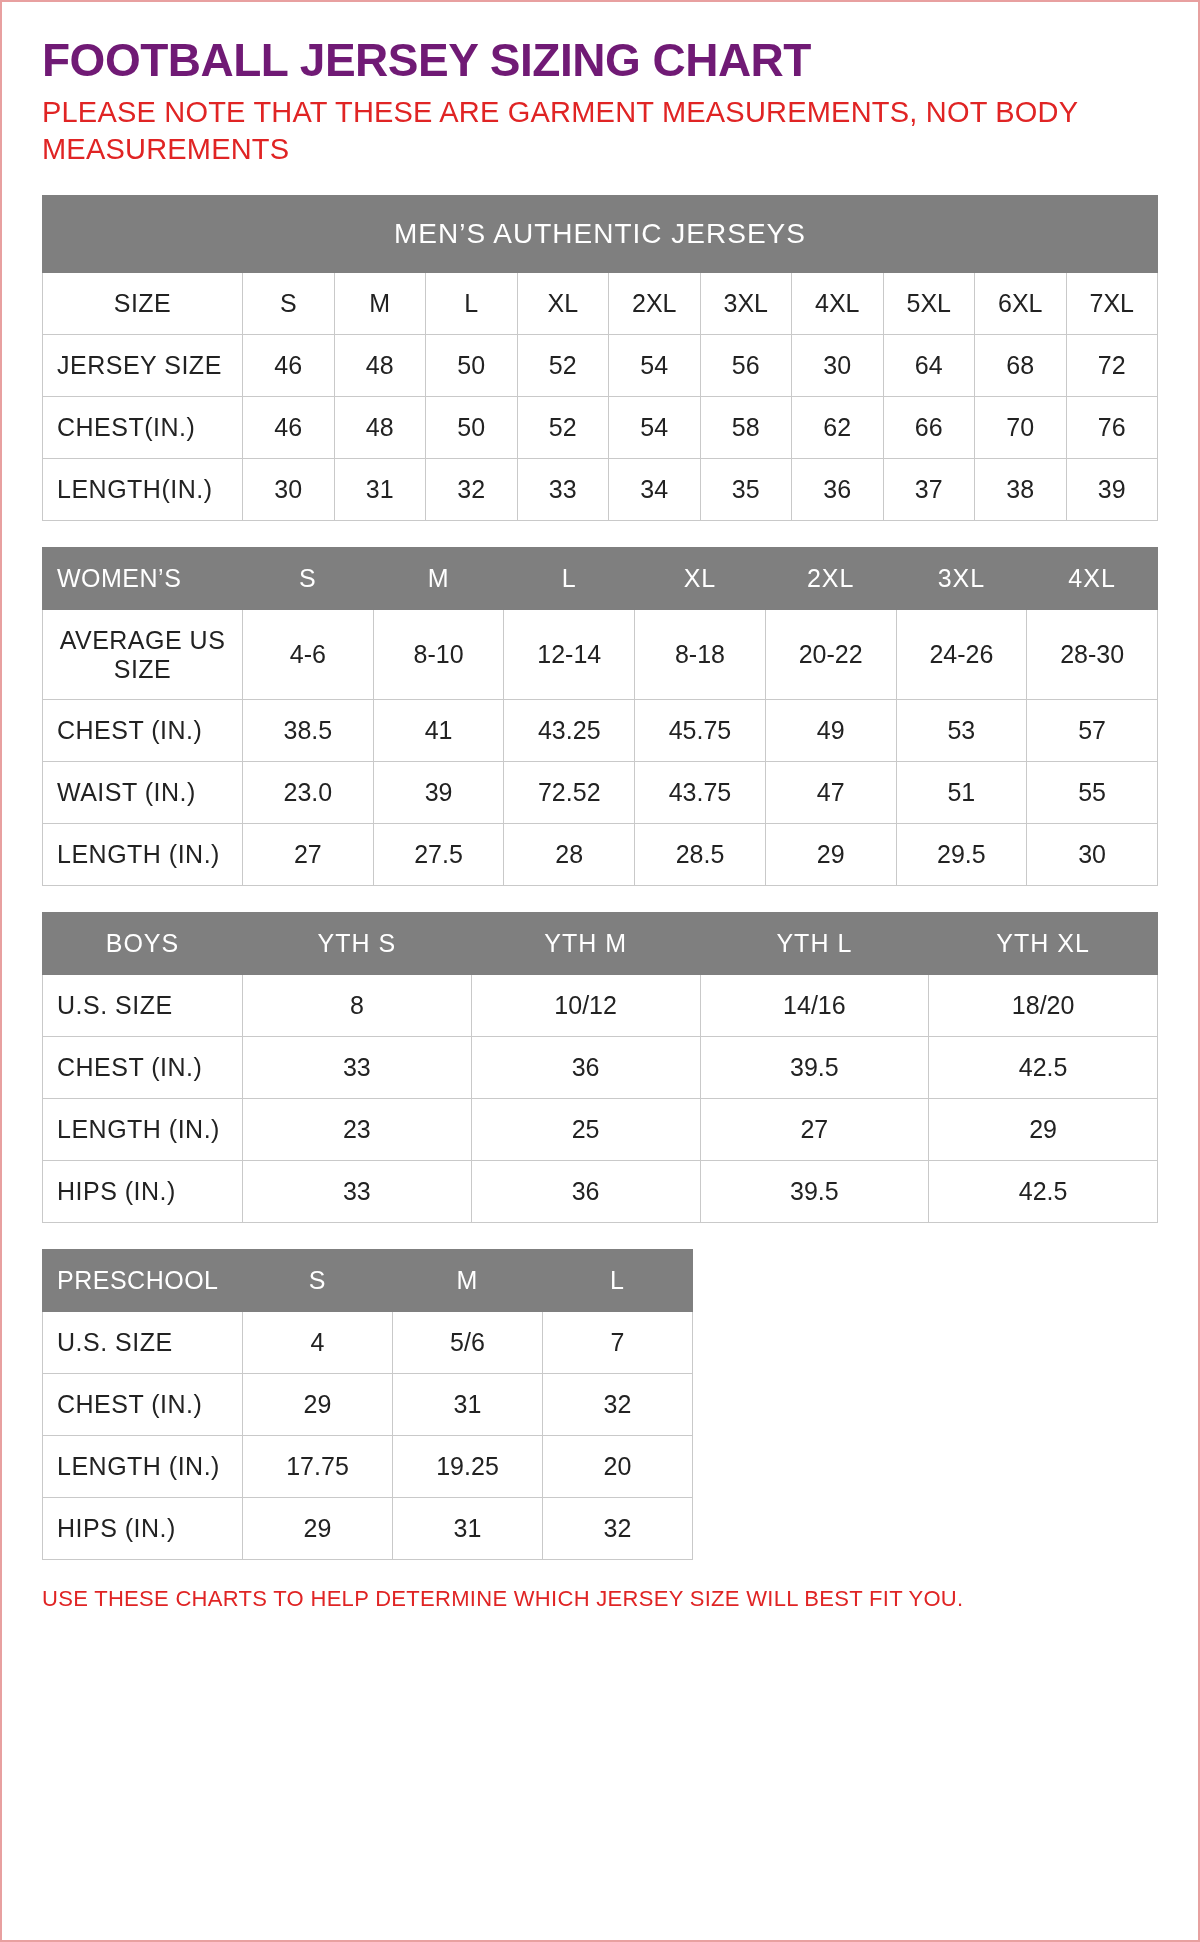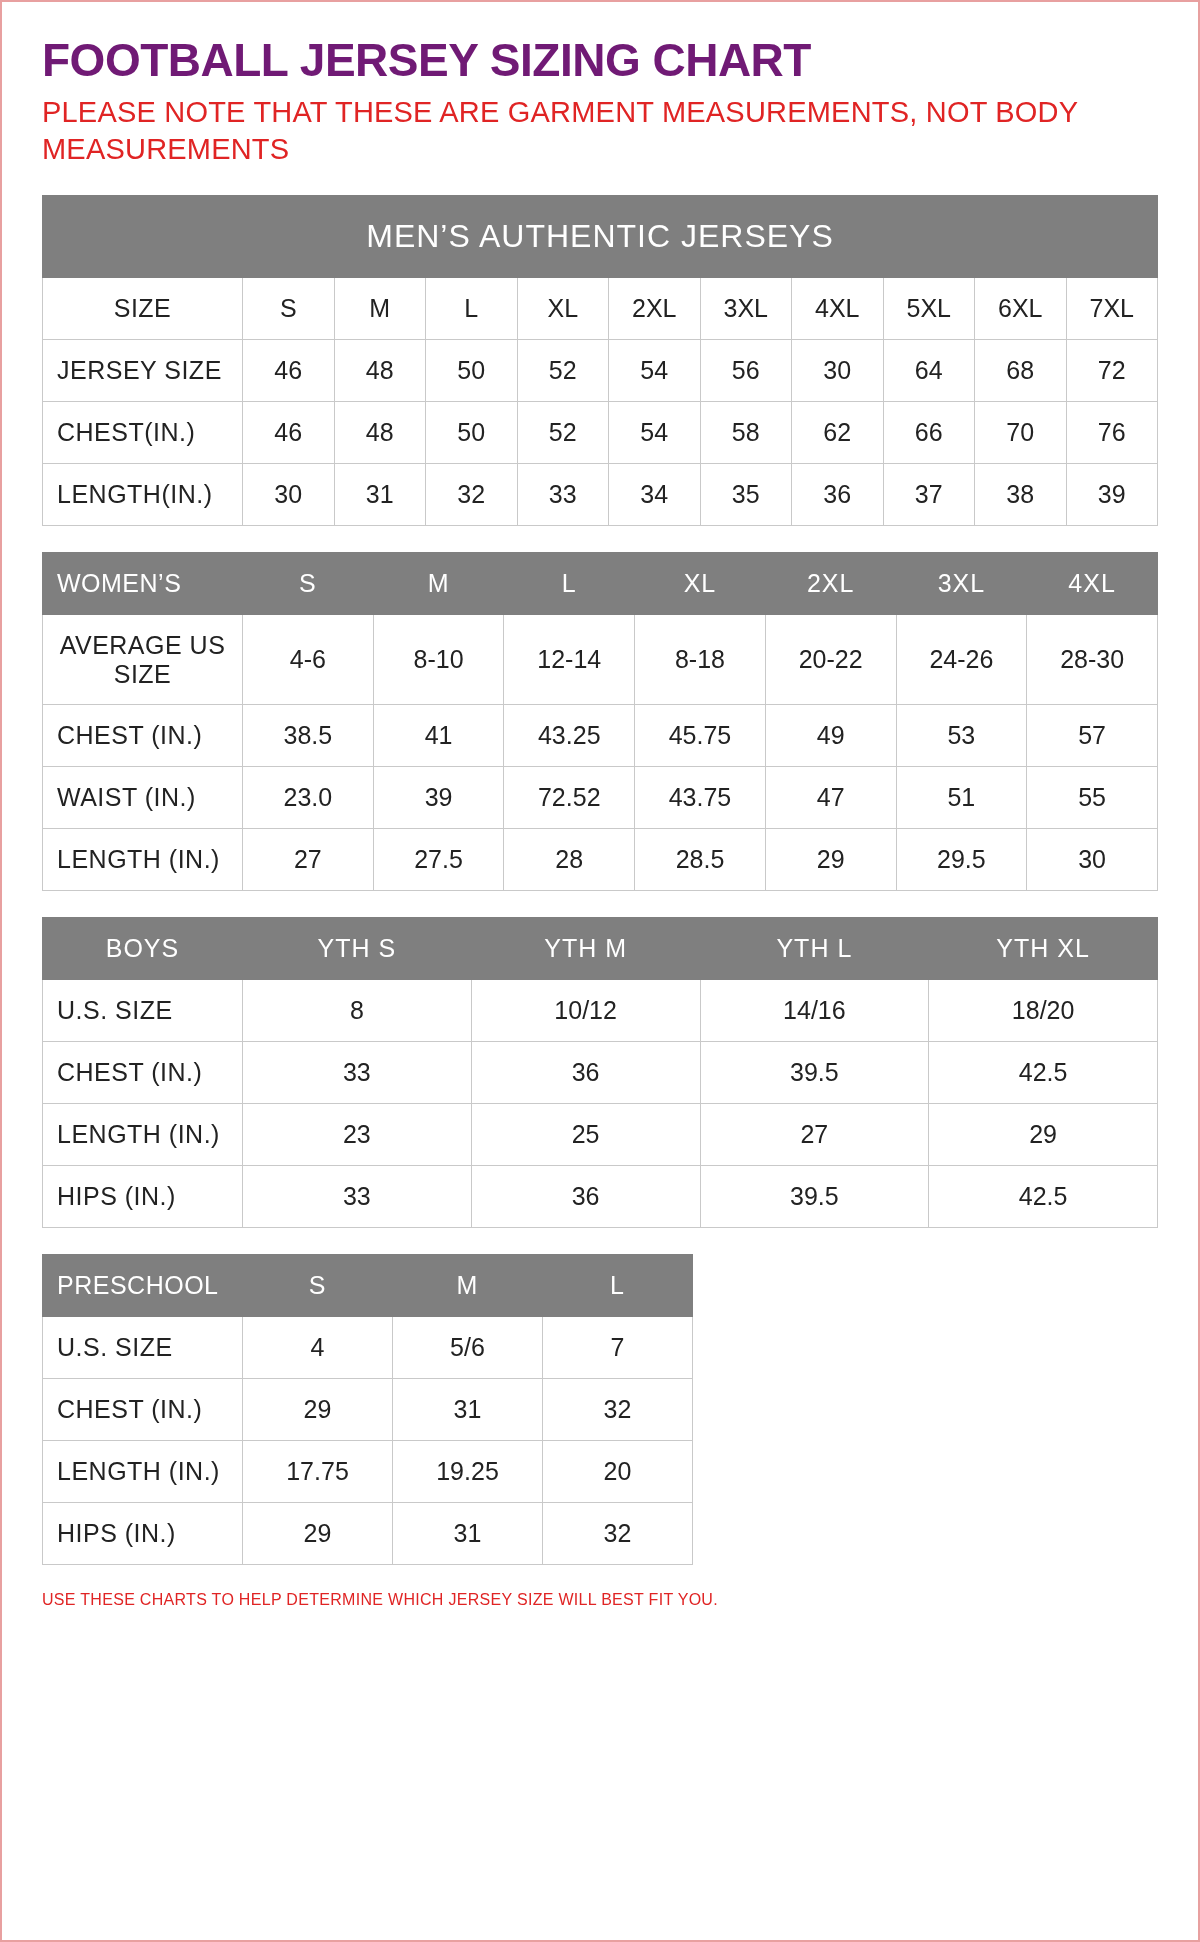--- a/index.html
+++ b/index.html
@@ -47,21 +47,21 @@
     vertical-align: middle;
     font-size: 25px;
     font-weight: 400;
     color: #222222;
     padding: 16px 2px;
     background: #ffffff;
   }
   .banner td {
     background: #7f7f7f;
     color: #ffffff;
-    font-size: 32px;
+    font-size: 28px;
     letter-spacing: 1px;
     padding: 22px 4px;
     border: 1px solid #7f7f7f;
   }
   .hdr-cell {
     background: #7f7f7f !important;
     color: #ffffff !important;
     border: 1px solid #7f7f7f !important;
     letter-spacing: 1px;
   }
@@ -79,21 +79,21 @@
   table.men col.c   { width: auto; }
   
   table.women col.lbl { width: 200px; }
   
   table.boys col.lbl { width: 200px; }
   
   table.pre col.lbl { width: 200px; }
   table.pre col.rest { width: 150px; }
   .footer-note {
     color: #e02424;
-    font-size: 16px;
+    font-size: 22px;
     letter-spacing: 0.3px;
     margin-top: 6px;
     margin-bottom: 10px;
   }
   .two-line { line-height: 1.15; }
 </style>
 </head>
 <body>
 
 <div class="page">

